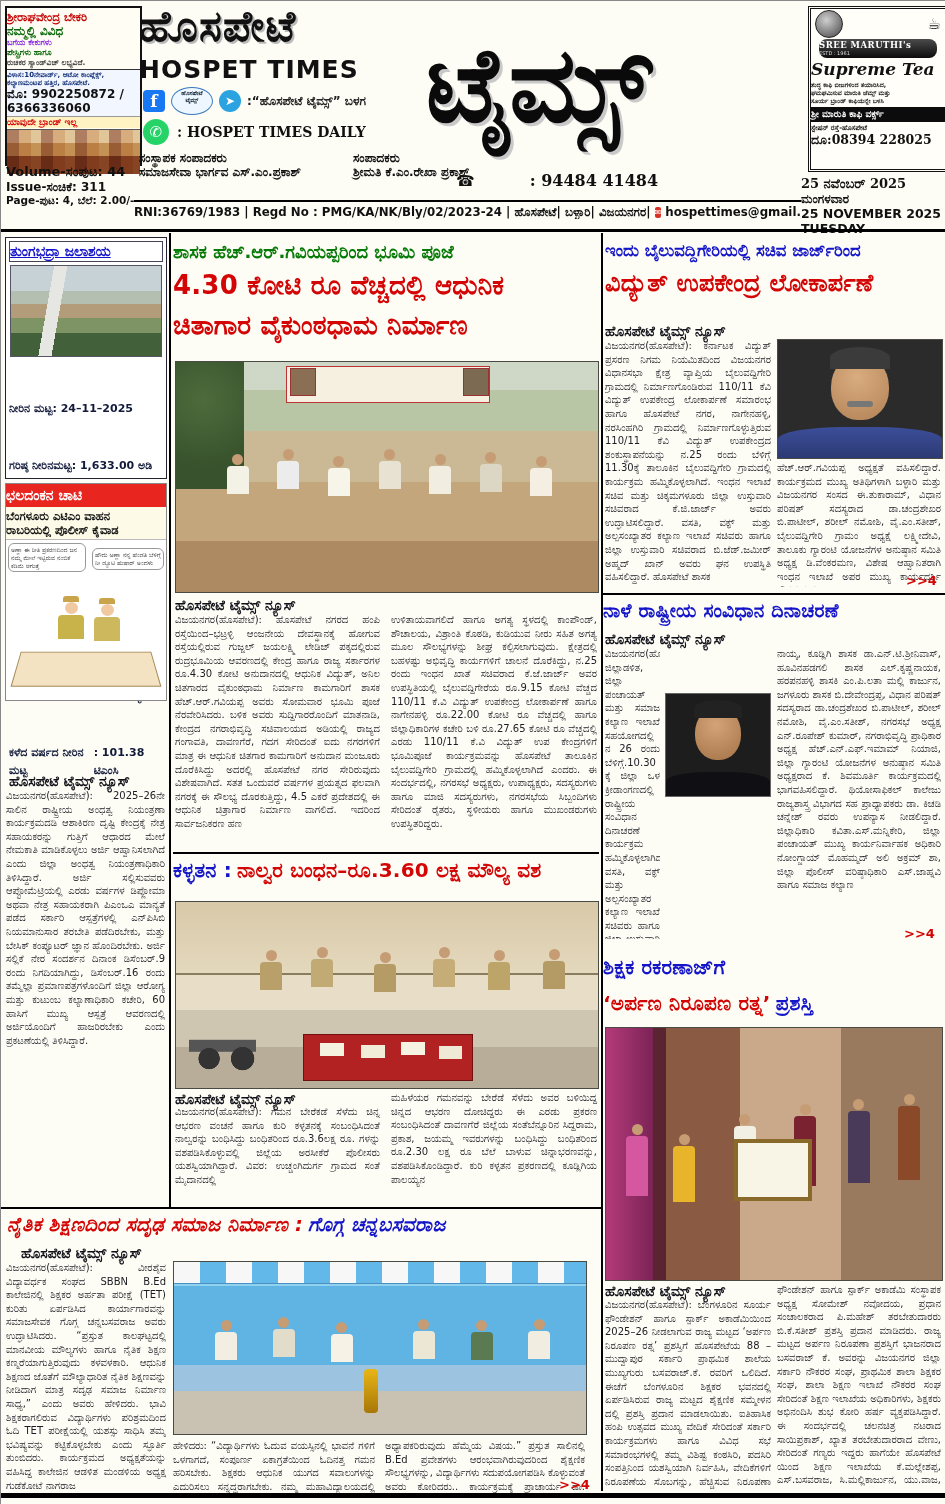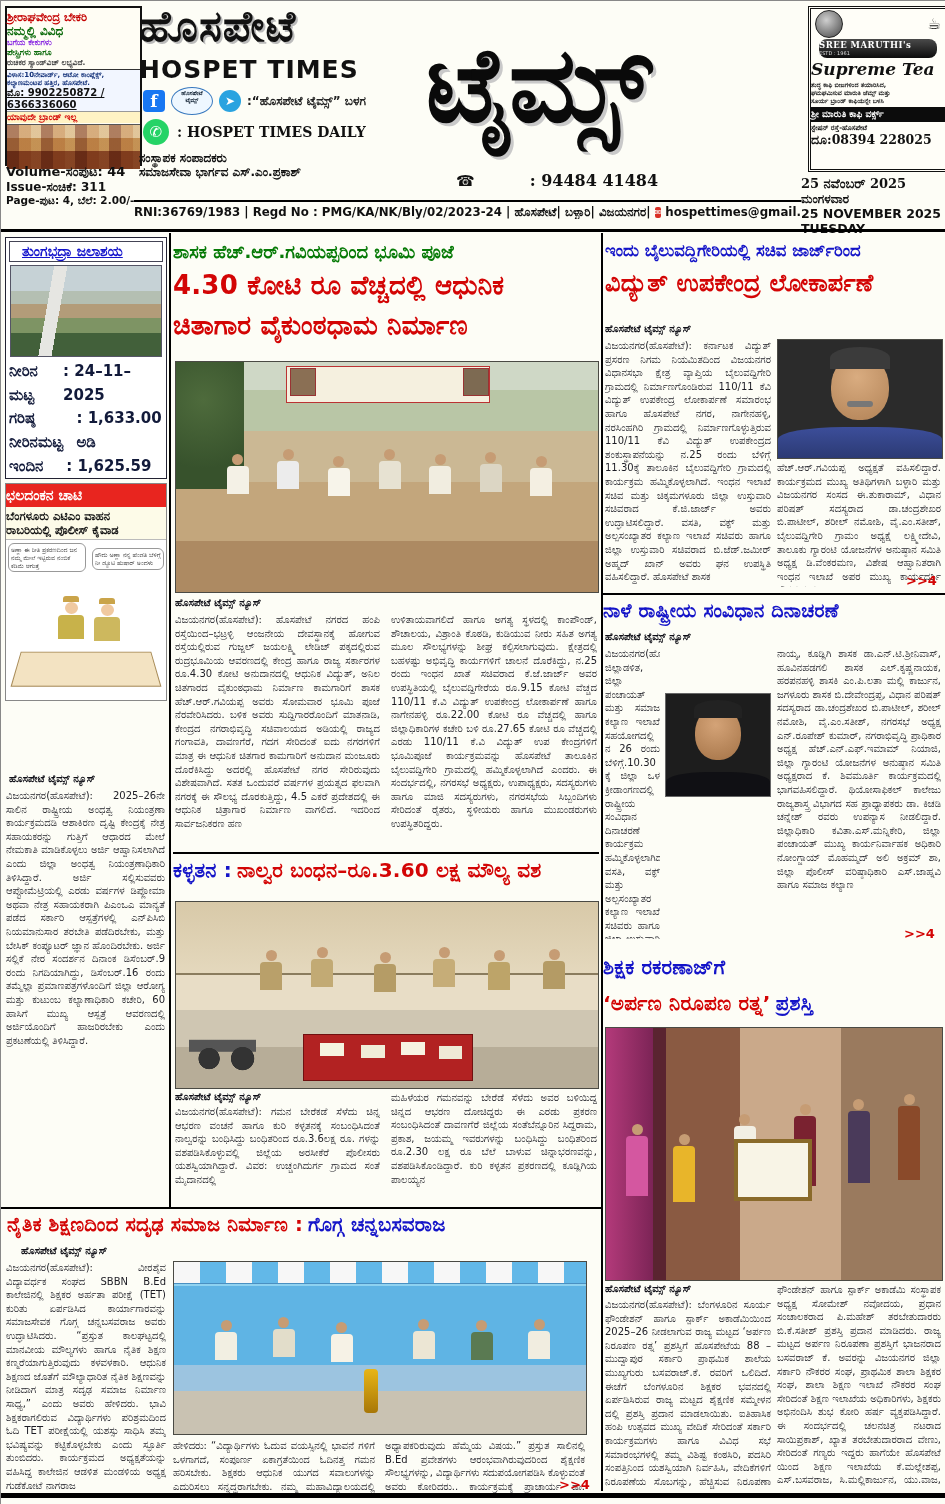--- a/index.html
+++ b/index.html
@@ -3,50 +3,50 @@
 <meta charset="utf-8">
 <style>
   html,body{margin:0;padding:0;background:#e9e7e0;}
   #page{position:relative;width:945px;height:1504px;background:#fdfdf6;margin:0 auto;
         font-family:"DejaVu Sans","Liberation Sans",sans-serif;color:#111;
         border:1px solid #888;overflow:hidden;}
   .abs{position:absolute;}
   .ctr{text-align:left;}
   .just{text-align:justify;}
   .bodytxt{font-size:10px;line-height:1.36;overflow:hidden;color:#1c1c24;}
-  .byline{font-weight:bold;font-size:10px;color:#101018;}
+  .byline{font-weight:bold;font-size:14px;color:#101018;}
   .red{color:#d30505;} .blue{color:#1414c8;} .green{color:#067a06;}
   .rule{background:#000;}
   .ph{position:absolute;overflow:hidden;border:1px solid #4a4a44;}
   .fig{position:absolute;}
   .fig .h{width:11px;height:11px;border-radius:50%;background:#c69c74;margin:0 auto;}
   .fig .b{width:22px;height:28px;border-radius:4px 4px 0 0;margin-top:1px;}
   .icon-circle{display:inline-block;border-radius:50%;color:#fff;text-align:center;}
   .kicker{font-weight:800;}
   .hl{font-weight:900;letter-spacing:.2px;}
   .colbox{position:absolute;overflow:hidden;}
   .mark4{position:absolute;color:#d30505;font-weight:900;font-size:13px;}
-  .rrow{display:flex;justify-content:space-between;font-size:15px;font-weight:bold;
-        color:#121a3a;line-height:1.58;padding:0 3px;}
+  .rrow{display:flex;font-size:11px;font-weight:bold;
+        color:#121a3a;line-height:1.58;padding:0 3px;margin-top:40px;}
 </style>
 </head>
 <body>
 
 <div id="page">
 
   <div class="abs" style="left:4px;top:5px;width:133px;height:156px;border:2px solid #111;background:#fffdf4;">
     <div class="ctr" style="color:#c40000;font-weight:900;font-size:11.5px;padding-top:2px;">ಶ್ರೀರಾಘವೇಂದ್ರ ಬೇಕರಿ</div>
     <div class="ctr" style="color:#0a6a0a;font-weight:bold;font-size:12px;">ನಮ್ಮಲ್ಲಿ ವಿವಿಧ</div>
     <div class="ctr" style="color:#8a2be2;font-weight:bold;font-size:8px;">ಬಗೆಯ ಕೇಕುಗಳು</div>
     <div class="ctr" style="color:#0a6a0a;font-weight:bold;font-size:8px;">ಪೇಸ್ಟ್ರಿಗಳು ಹಾಗೂ</div>
     <div class="ctr" style="color:#444;font-weight:bold;font-size:7.5px;">ರುಚಿಕರ ಸ್ಯಾಂಡ್‌ವಿಚ್ ಲಭ್ಯವಿದೆ.</div>
     <div style="border-top:1px solid #333;margin-top:1px;padding:1px 0;background:#f2f6ff;">
       <div class="ctr" style="color:#14327a;font-weight:bold;font-size:7px;">ವಿಳಾಸ:10ನೇವಾರ್ಡ್, ಆಟೋ ಕಾಂಪ್ಲೆಕ್ಸ್,</div>
       <div class="ctr" style="color:#14327a;font-weight:bold;font-size:7px;">ಕಲ್ಯಾಣಮಂಟಪ ಹತ್ತಿರ, ಹೊಸಪೇಟೆ.</div>
-      <div class="ctr" style="color:#111;font-weight:bold;font-size:10px;text-decoration:underline;">ಮೊ: 9902250872 / 6366336060</div>
+      <div class="ctr" style="color:#111;font-weight:bold;font-size:12px;">ಮೊ: 9902250872 / 6366336060</div>
     </div>
     <div class="ctr" style="color:#d30505;font-weight:900;font-size:9px;background:#fff3c4;border-top:1px solid #999;">ಯಾವುದೇ ಬ್ರಾಂಡ್ ಇಲ್ಲ</div>
     <div style="height:44px;margin-top:1px;background:
          linear-gradient(180deg,#e8d9c2 0 30%,#caa06a 30% 60%,#8a4b2d 60% 100%),
          repeating-linear-gradient(90deg,rgba(140,60,20,.55) 0 12px,rgba(220,160,90,.55) 12px 24px,rgba(240,210,150,.5) 24px 34px);
          background-blend-mode:multiply;border-top:1px solid #555;"></div>
   </div>
 
   <div class="abs" style="left:5px;top:163px;width:160px;">
     <div style="font-weight:bold;font-size:13px;">Volume-ಸಂಪುಟ: 44</div>
@@ -72,20 +72,24 @@
 
   <div class="abs" style="left:142px;top:118px;width:300px;display:flex;align-items:center;gap:8px;">
     <span class="icon-circle" style="width:26px;height:26px;background:#25d366;font-size:15px;line-height:26px;">✆</span>
     <span style="font-weight:800;font-size:14px;font-family:'DejaVu Serif',serif;">: HOSPET TIMES DAILY</span>
   </div>
 
   <div class="abs ctr" style="left:138px;top:150px;width:212px;">
     <div style="font-weight:bold;font-size:12px;">ಸಂಸ್ಥಾಪಕ ಸಂಪಾದಕರು</div>
     <div style="font-weight:bold;font-size:12px;">ಸಮಾಜಸೇವಾ ಭಾರ್ಗವ ಎಸ್.ಎಂ.ಪ್ರಕಾಶ್</div>
   </div>
+  <div class="abs ctr" style="left:352px;top:150px;width:210px;">
+    <div style="font-weight:bold;font-size:12px;">ಸಂಪಾದಕರು</div>
+    <div style="font-weight:bold;font-size:12px;">ಶ್ರೀಮತಿ ಕೆ.ಎಂ.ರೇಖಾ ಪ್ರಕಾಶ್</div>
+  </div>
 
   <div class="abs ctr" style="left:425px;top:-8px;width:385px;height:200px;font-size:104px;font-weight:900;line-height:185px;
               color:#0a0a0a;text-shadow:3px 3px 0 #c9c9c9;">ಟೈಮ್ಸ್</div>
 
   <div class="abs" style="left:455px;top:170px;display:flex;align-items:center;gap:8px;">
     <span style="font-size:15px;">☎</span>
     <span style="font-weight:900;font-size:16px;font-family:'DejaVu Serif',serif;margin-left:47px;">: 94484 41484</span>
   </div>
 
   <div class="abs" style="left:807px;top:5px;width:134px;height:160px;border:3px double #111;background:#fffef8;">
@@ -120,21 +124,21 @@
     <span style="display:inline-block;width:14px;height:11px;background:#d93025;color:#fff;font-size:8px;line-height:11px;text-align:center;border-radius:2px;">✉</span>
     <span style="font-weight:900;font-size:11.8px;">hospettimes@gmail.com</span>
   </div>
   <div class="abs rule" style="left:0;top:228px;width:945px;height:3px;"></div>
 
   <div class="abs rule" style="left:168px;top:232px;width:1.5px;height:976px;"></div>
   <div class="abs rule" style="left:600px;top:232px;width:1.5px;height:1258px;"></div>
   <div class="abs rule" style="left:0;top:1492px;width:945px;height:5px;"></div>
 
   <div class="abs" style="left:4px;top:236px;width:160px;height:240px;border:1.5px solid #223;background:#fff;">
-    <div class="ctr" style="color:#1414cc;font-weight:900;font-size:14px;text-decoration:underline;border:1px solid #445;margin:3px;padding:1px 12px;">ತುಂಗಭದ್ರಾ ಜಲಾಶಯ</div>
+    <div class="ctr" style="color:#1414cc;font-weight:900;font-size:14px;text-decoration:underline;border:1px solid #445;margin:3px;padding:1px 0;">ತುಂಗಭದ್ರಾ ಜಲಾಶಯ</div>
     <div style="margin:0 4px;height:90px;border:1px solid #556;background:
            linear-gradient(100deg,transparent 0 26%,#e6e6e2 26% 34%,transparent 34%),
            linear-gradient(180deg,#c6d2d6 0 28%,#b4bfb2 28% 42%,#b39c79 42% 58%,#7e9464 58% 74%,#42603a 74% 100%);"></div>
     <div style="padding-top:3px;">
       <div class="rrow">
           <span>ನೀರಿನ ಮಟ್ಟ</span>
           <span>: 24–11–2025</span>
         </div>
       <div class="rrow">
           <span>ಗರಿಷ್ಠ ನೀರಿನಮಟ್ಟ</span>
@@ -274,21 +278,21 @@
     <div class="fig" style="left:87%;top:25%;">
         <div class="h"></div>
         <div class="b" style="background:#b49b65;"></div>
       </div>
   </div>
   <div class="abs ctr byline" style="left:174px;top:1090px;width:205px;">ಹೊಸಪೇಟೆ ಟೈಮ್ಸ್ ನ್ಯೂಸ್</div>
   <div class="colbox bodytxt just" style="left:174px;top:1104px;width:205px;height:100px;">ವಿಜಯನಗರ(ಹೊಸಪೇಟೆ): ಗಮನ ಬೇರೆಕಡೆ ಸೆಳೆದು ಚಿನ್ನ ಆಭರಣ ವಂಚನೆ ಹಾಗೂ ಕುರಿ ಕಳ್ಳತನಕ್ಕೆ ಸಂಬಂಧಿಸಿದಂತೆ ನಾಲ್ವರನ್ನು ಬಂಧಿಸಿದ್ದು ಬಂಧಿತರಿಂದ ರೂ.3.6ಲಕ್ಷ ರೂ. ಗಳನ್ನು ವಶಪಡಿಸಿಕೊಳ್ಳುವಲ್ಲಿ ಜಿಲ್ಲೆಯ ಅರಸೀಕೆರೆ ಪೊಲೀಸರು ಯಶಸ್ವಿಯಾಗಿದ್ದಾರೆ.    ವಿವರ: ಉಚ್ಚಂಗಿದುರ್ಗ ಗ್ರಾಮದ ಸಂತೆ ಮೈದಾನದಲ್ಲಿ</div>
   <div class="colbox bodytxt just" style="left:390px;top:1090px;width:206px;height:114px;">ಮಹಿಳೆಯರ ಗಮನವನ್ನು ಬೇರೆಡೆ ಸೆಳೆದು ಅವರ ಬಳಿಯಿದ್ದ ಚಿನ್ನದ ಆಭರಣ ದೋಚಿದ್ದರು ಈ ಎರಡು ಪ್ರಕರಣ ಸಂಬಂಧಿಸಿದಂತೆ ದಾವಣಗೆರೆ ಜಿಲ್ಲೆಯ ಸಂತೆಬೆನ್ನೂರಿನ ಸಿದ್ದರಾಮ, ಪ್ರಕಾಶ, ಜಯಮ್ಮ ಇವರುಗಳನ್ನು ಬಂಧಿಸಿದ್ದು ಬಂಧಿತರಿಂದ ರೂ.2.30 ಲಕ್ಷ ರೂ ಬೆಲೆ ಬಾಳುವ ಚಿನ್ನಾಭರಣವನ್ನು, ವಶಪಡಿಸಿಕೊಂಡಿದ್ದಾರೆ.    ಕುರಿ ಕಳ್ಳತನ ಪ್ರಕರಣದಲ್ಲಿ ಕೂಡ್ಲಿಗಿಯ ಪಾಲಯ್ಯನ</div>
   <div class="abs rule" style="left:0;top:1206px;width:600px;height:1.5px;"></div>
 
-  <div class="abs ctr" style="left:6px;top:1212px;width:590px;">
+  <div class="abs ctr" style="left:6px;top:1212px;width:590px;font-style:italic;">
     <span class="hl red" style="font-size:19.5px;">ನೈತಿಕ ಶಿಕ್ಷಣದಿಂದ ಸದೃಢ ಸಮಾಜ ನಿರ್ಮಾಣ :</span>
     <span class="hl blue" style="font-size:19.5px;">ಗೊಗ್ಗ ಚನ್ನಬಸವರಾಜ</span>
   </div>
   <div class="abs ctr byline" style="left:20px;top:1244px;width:160px;">ಹೊಸಪೇಟೆ ಟೈಮ್ಸ್ ನ್ಯೂಸ್</div>
   <div class="colbox bodytxt just" style="left:5px;top:1260px;width:160px;height:230px;">ವಿಜಯನಗರ(ಹೊಸಪೇಟೆ): ವೀರಶೈವ ವಿದ್ಯಾವರ್ಧಕ ಸಂಘದ SBBN B.Ed ಕಾಲೇಜಿನಲ್ಲಿ ಶಿಕ್ಷಕರ ಅರ್ಹತಾ ಪರೀಕ್ಷೆ (TET) ಕುರಿತು ಏರ್ಪಡಿಸಿದ ಕಾರ್ಯಾಗಾರವನ್ನು ಸಮಾಜಸೇವಕ ಗೊಗ್ಗ ಚನ್ನಬಸವರಾಜ ಅವರು ಉದ್ಘಾಟಿಸಿದರು.    “ಪ್ರಸ್ತುತ ಕಾಲಘಟ್ಟದಲ್ಲಿ ಮಾನವೀಯ ಮೌಲ್ಯಗಳು ಹಾಗೂ ನೈತಿಕ ಶಿಕ್ಷಣ ಕಣ್ಮರೆಯಾಗುತ್ತಿರುವುದು ಕಳವಳಕಾರಿ. ಆಧುನಿಕ ಶಿಕ್ಷಣದ ಜೊತೆಗೆ ಮೌಲ್ಯಾಧಾರಿತ ನೈತಿಕ ಶಿಕ್ಷಣವನ್ನು ನೀಡಿದಾಗ ಮಾತ್ರ ಸದೃಢ ಸಮಾಜ ನಿರ್ಮಾಣ ಸಾಧ್ಯ,” ಎಂದು ಅವರು ಹೇಳಿದರು. ಭಾವಿ ಶಿಕ್ಷಕರಾಗಲಿರುವ ವಿದ್ಯಾರ್ಥಿಗಳು ಪರಿಶ್ರಮದಿಂದ ಓದಿ TET ಪರೀಕ್ಷೆಯಲ್ಲಿ ಯಶಸ್ಸು ಸಾಧಿಸಿ ತಮ್ಮ ಭವಿಷ್ಯವನ್ನು ಕಟ್ಟಿಕೊಳ್ಳಬೇಕು ಎಂದು ಸ್ಫೂರ್ತಿ ತುಂಬಿದರು.    ಕಾರ್ಯಕ್ರಮದ ಅಧ್ಯಕ್ಷತೆಯನ್ನು ವಹಿಸಿದ್ದ ಕಾಲೇಜಿನ ಆಡಳಿತ ಮಂಡಳಿಯ ಅಧ್ಯಕ್ಷ ಗುಡೆಕೋಟೆ ನಾಗರಾಜ</div>
   <div class="ph" style="left:172px;top:1260px;width:412px;height:172px;background:
          linear-gradient(180deg,#8fd2f0 0 14%,#5fb4e4 14% 60%,#9cc4e0 60% 75%,#c9c2b2 75% 100%);">
     <div style="position:absolute;left:0;top:0;width:100%;height:12%;background:
            repeating-linear-gradient(90deg,#f7f7f7 0 26px,#62b8e8 26px 52px);border-bottom:1px solid #4a90c2;"></div>
     <div style="position:absolute;left:46%;bottom:12%;width:14px;height:44px;background:linear-gradient(180deg,#e8b516,#a87708);border-radius:4px;"></div>

